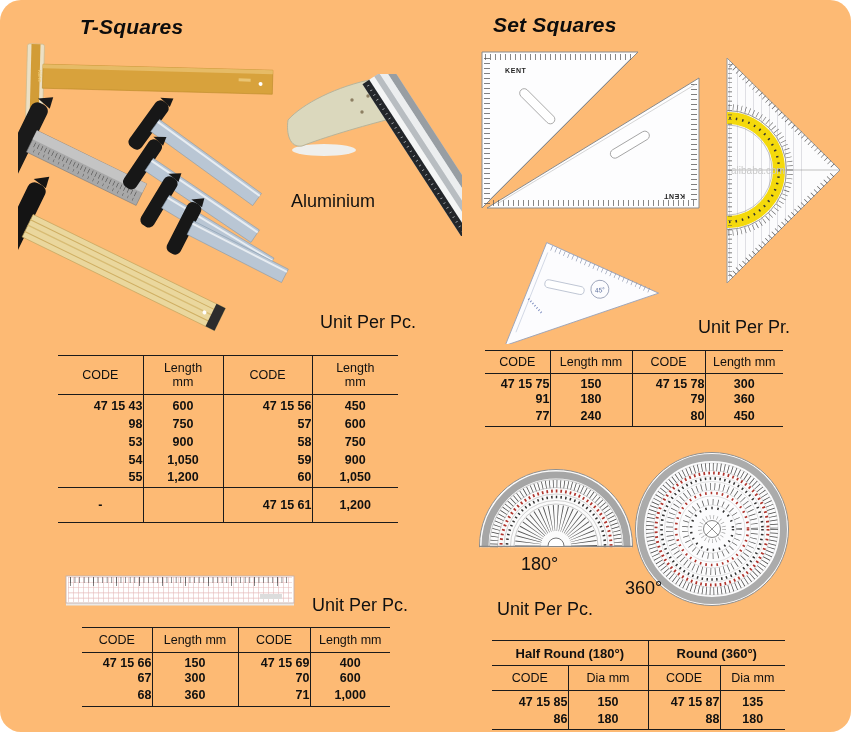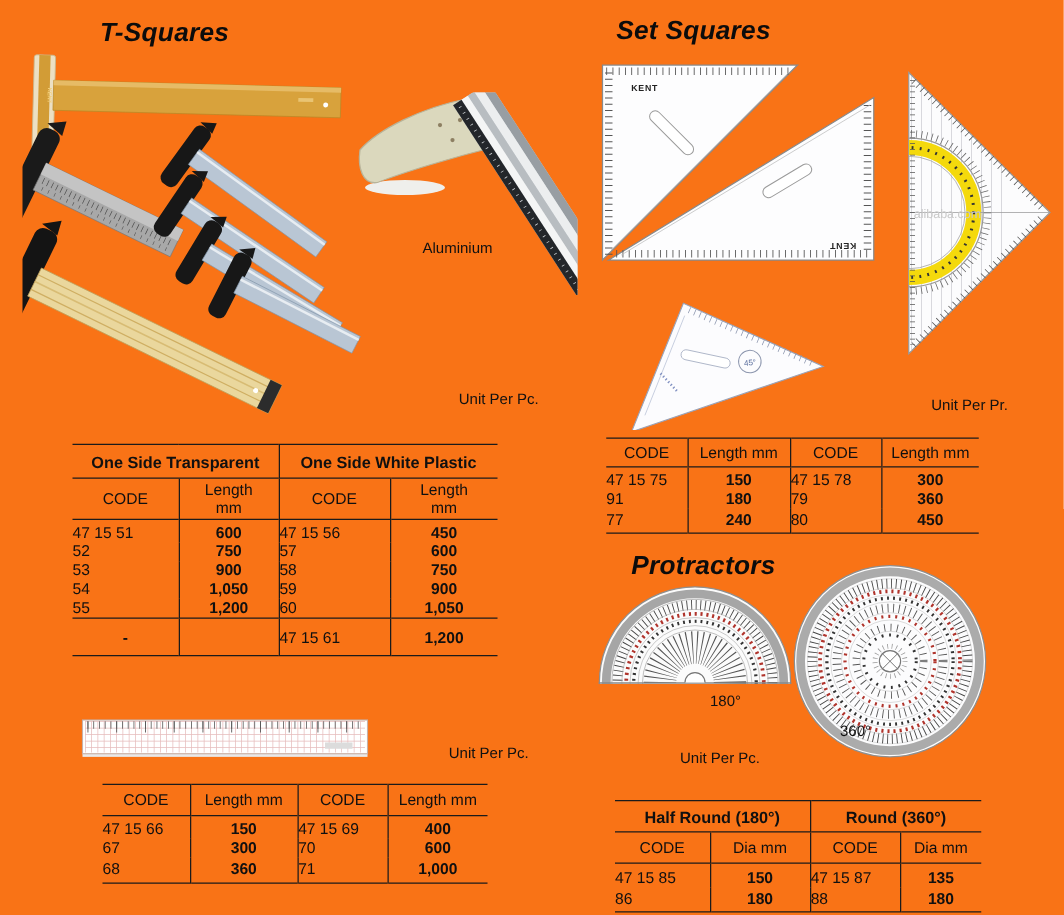--- a/index.html
+++ b/index.html
@@ -1,29 +1,29 @@
 <!DOCTYPE html>
 <html><head>
 <meta charset="utf-8">
 <style>
   * { margin:0; padding:0; box-sizing:border-box; }
   body { background:#fff; font-family:"Liberation Sans","DejaVu Sans",sans-serif; color:#111; }
-  .page { position:relative; width:851px; height:732px; background:#f97316; overflow:hidden; }
+  .page { position:relative; width:851px; height:732px; background:#fdba74; overflow:hidden;border-radius:21px; }
   .abs { position:absolute; }
   .h1 { font-style:italic; font-weight:bold; font-size:21px; letter-spacing:0.2px; color:#0c0c0c; }
-  .lbl { font-size:12px; color:#111;margin-left:47px; }
+  .lbl { font-size:18px; color:#111; }
 
   table.cat { border-collapse:collapse; table-layout:fixed; font-size:12.5px; color:#101010;
               border-top:1.6px solid #1b1b1b; border-bottom:1.6px solid #1b1b1b; }
   table.cat td { padding:0; vertical-align:middle; }
   tr.sep td { border-top:1.6px solid #1b1b1b; }
   td.vl { border-left:1.3px solid #1b1b1b;font-weight:bold; }
   td.g { text-align:center; font-weight:bold; font-size:13px; }
   td.h { text-align:center; font-weight:normal; white-space:pre-line; line-height:14px; }
-  td.code { padding-right:12px; font-weight:normal; }
+  td.code { text-align:right; padding-right:12px; font-weight:bold; }
   td.val { text-align:center; }
   td.dash { text-align:center; font-weight:bold; }
   tr.rg { height:27px; } tr.rh { height:33px; } tr.rh2 { height:25px; } tr.rh3 { height:23px; }
   tr.rd td { height:15px; line-height:15px; }
   tr.rd2 td { height:16px; line-height:16px; }
   tr.first td { padding-top:3px; }
   tr.rf { height:30px; } tr.rf td { vertical-align:middle; }
   svg text { font-family:"Liberation Sans","DejaVu Sans",sans-serif; }
 </style>
 </head>
@@ -115,40 +115,36 @@
   <div class="abs lbl" style="left:320px; top:312px;">Unit Per Pc.</div>
 
   <table class="cat abs" style="left:58px; top:355px; width:340px; height:168px;">
     <colgroup>
         <col style="width:85px">
         <col style="width:80px">
         <col style="width:89px">
         <col style="width:86px">
       </colgroup>
     <tbody>
-        <tr class="rg">
-      <td class="g" colspan="2">One Side Transparent</td>
-      <td class="g vl" colspan="2">One Side White Plastic</td>
-    </tr>
     <tr class="rh sep">
       <td class="h">CODE</td>
       <td class="h vl">Length
 mm</td>
       <td class="h vl">CODE</td>
       <td class="h vl">Length
 mm</td>
     </tr>
     <tr class="rd sep first">
-      <td class="code">47 15 51</td>
+      <td class="code">47 15 43</td>
       <td class="val vl">600</td>
       <td class="code vl">47 15 56</td>
       <td class="val vl">450</td>
     </tr>
     <tr class="rd">
-      <td class="code">52</td>
+      <td class="code">98</td>
       <td class="val vl">750</td>
       <td class="code vl">57</td>
       <td class="val vl">600</td>
     </tr>
     <tr class="rd">
       <td class="code">53</td>
       <td class="val vl">900</td>
       <td class="code vl">58</td>
       <td class="val vl">750</td>
     </tr>
@@ -256,21 +252,20 @@
     </tr>
     <tr class="rd" style="height:19px;">
       <td class="code">77</td>
       <td class="val vl">240</td>
       <td class="code vl">80</td>
       <td class="val vl">450</td>
     </tr>
   </tbody>
     </table>
 
-  <div class="abs h1" style="left:505px; top:441px;">Protractors</div>
 
   <svg class="abs" style="left:474px; top:444px;" width="378" height="172" viewBox="0 0 378 172">
 
     <g>
       <clipPath id="halfClip">
           <rect x="2" y="20" width="164" height="83.2"></rect>
         </clipPath>
       <g clip-path="url(#halfClip)">
         <circle cx="82" cy="102" r="76.5" fill="#fbfbfb" stroke="#8f8f8f" stroke-width="1"></circle>
         <circle cx="82" cy="102" r="71" fill="none" stroke="#a6a6a6" stroke-width="7"></circle>

